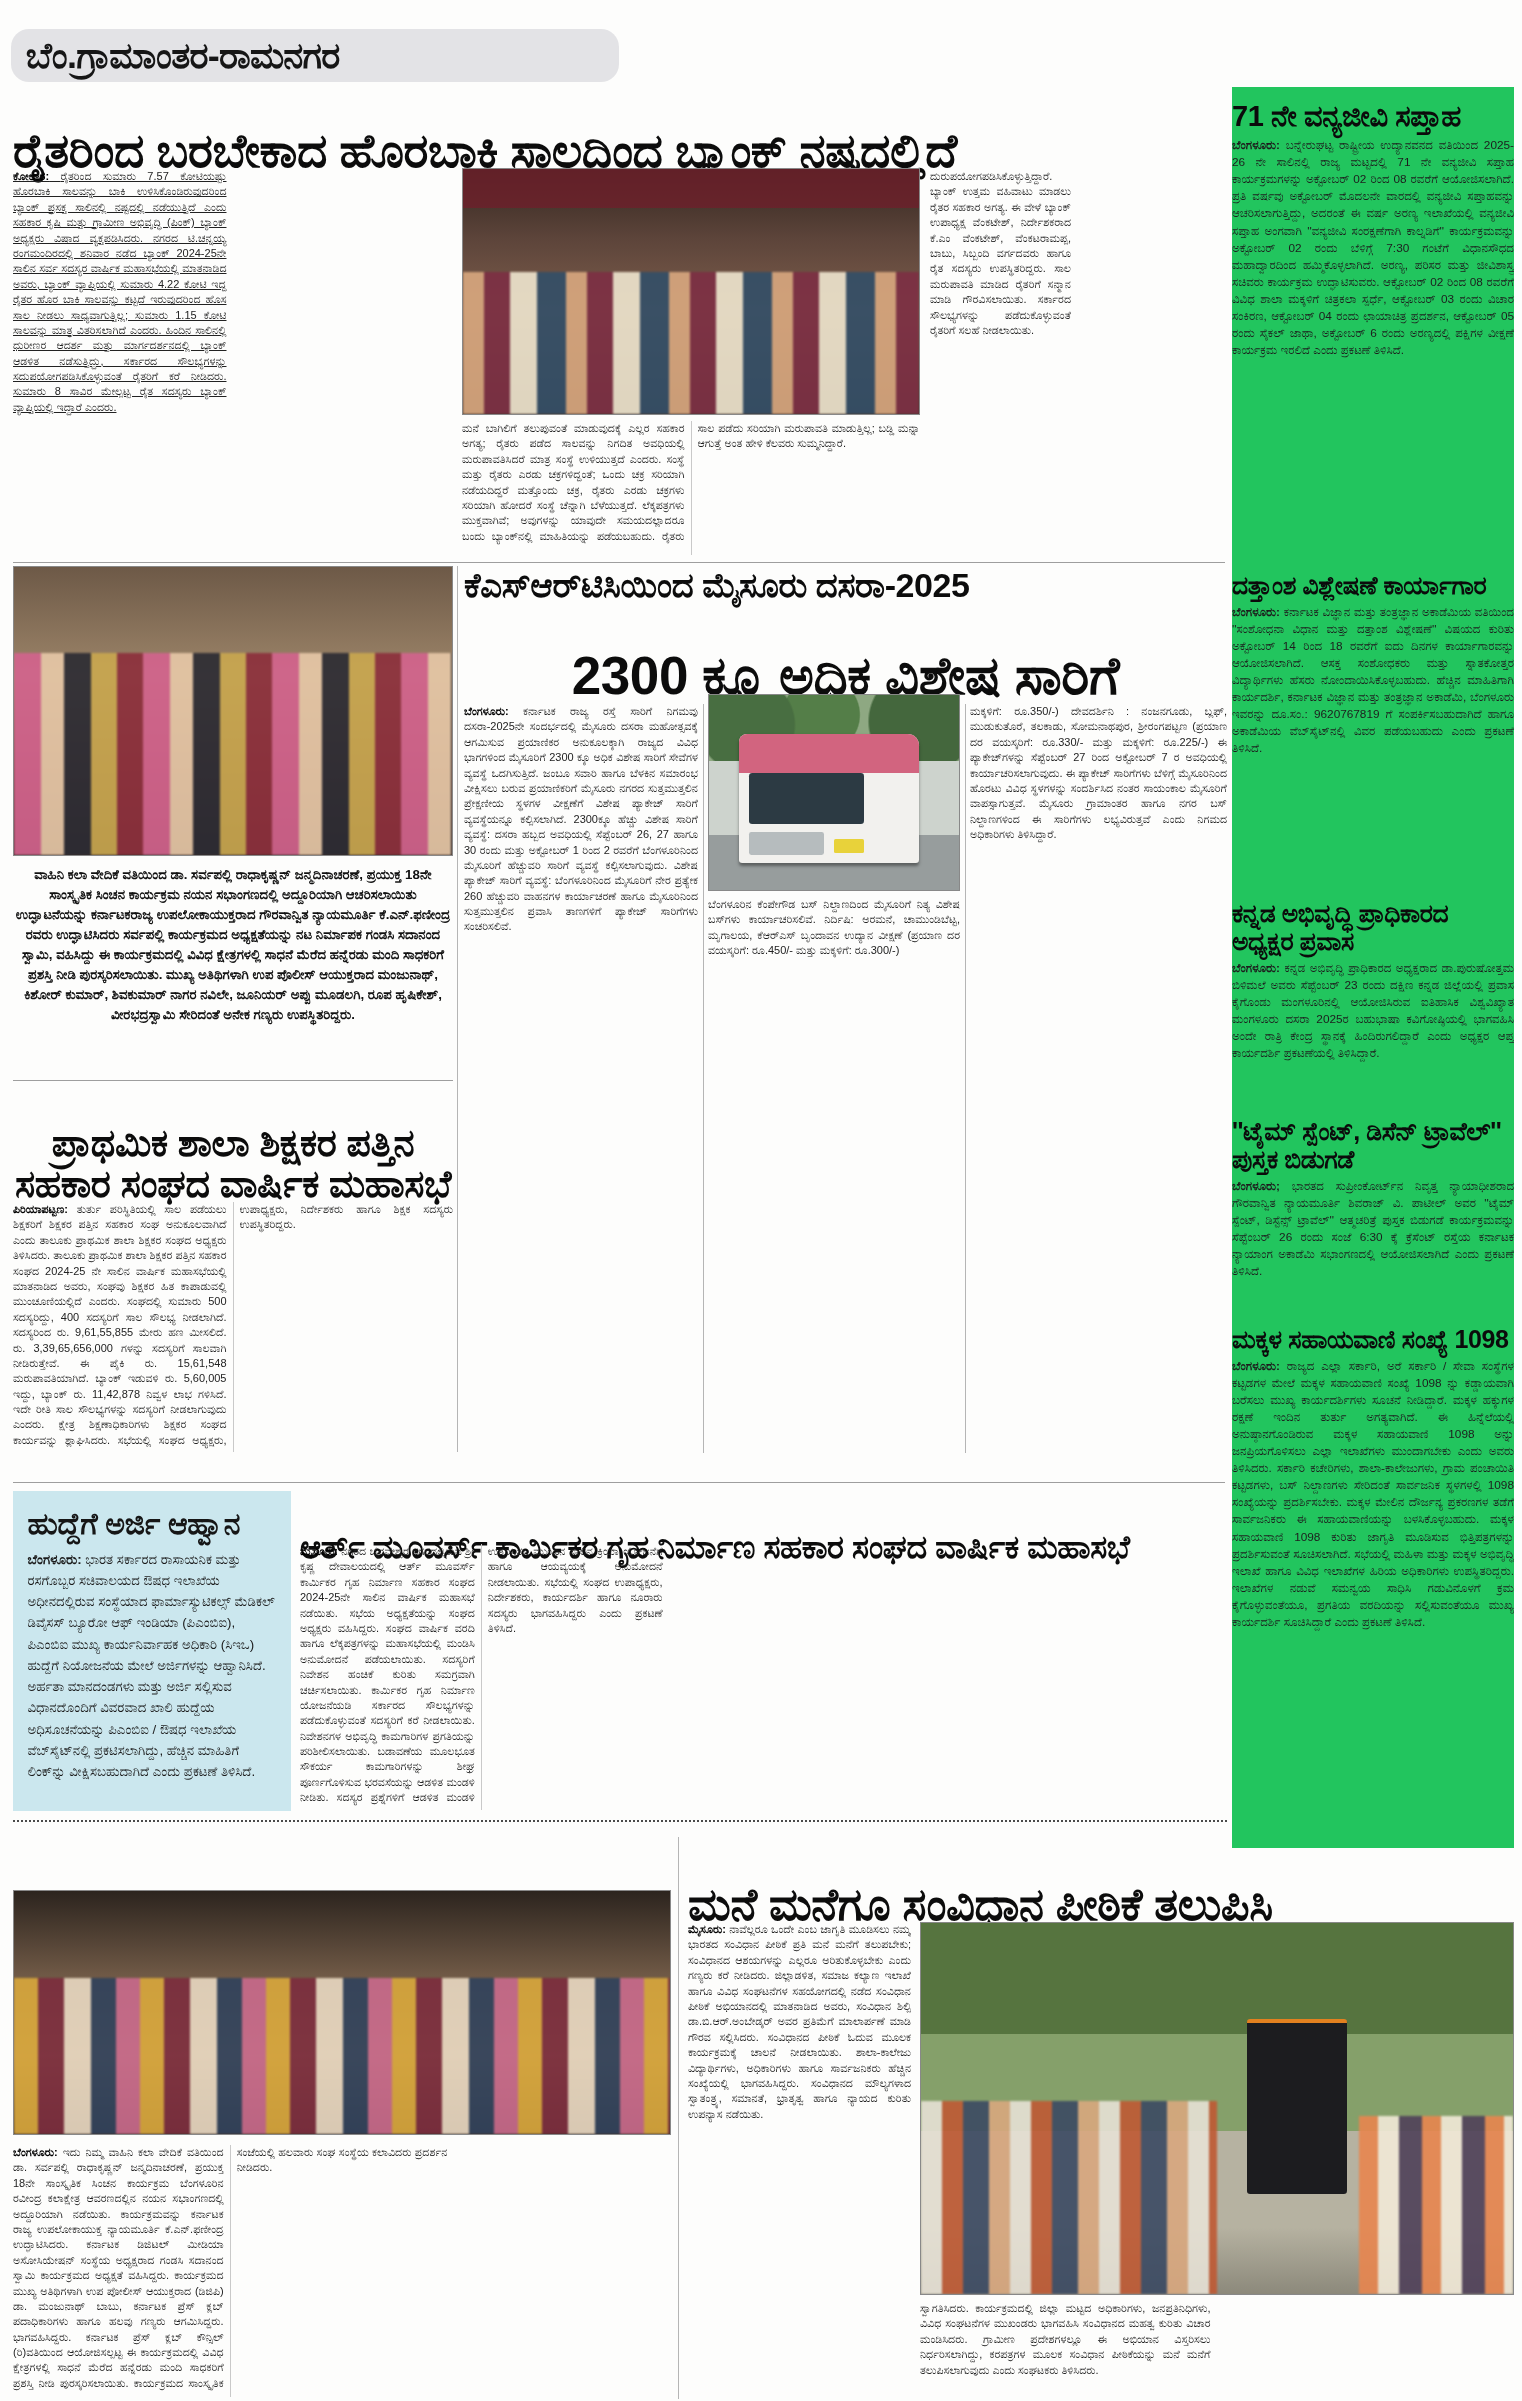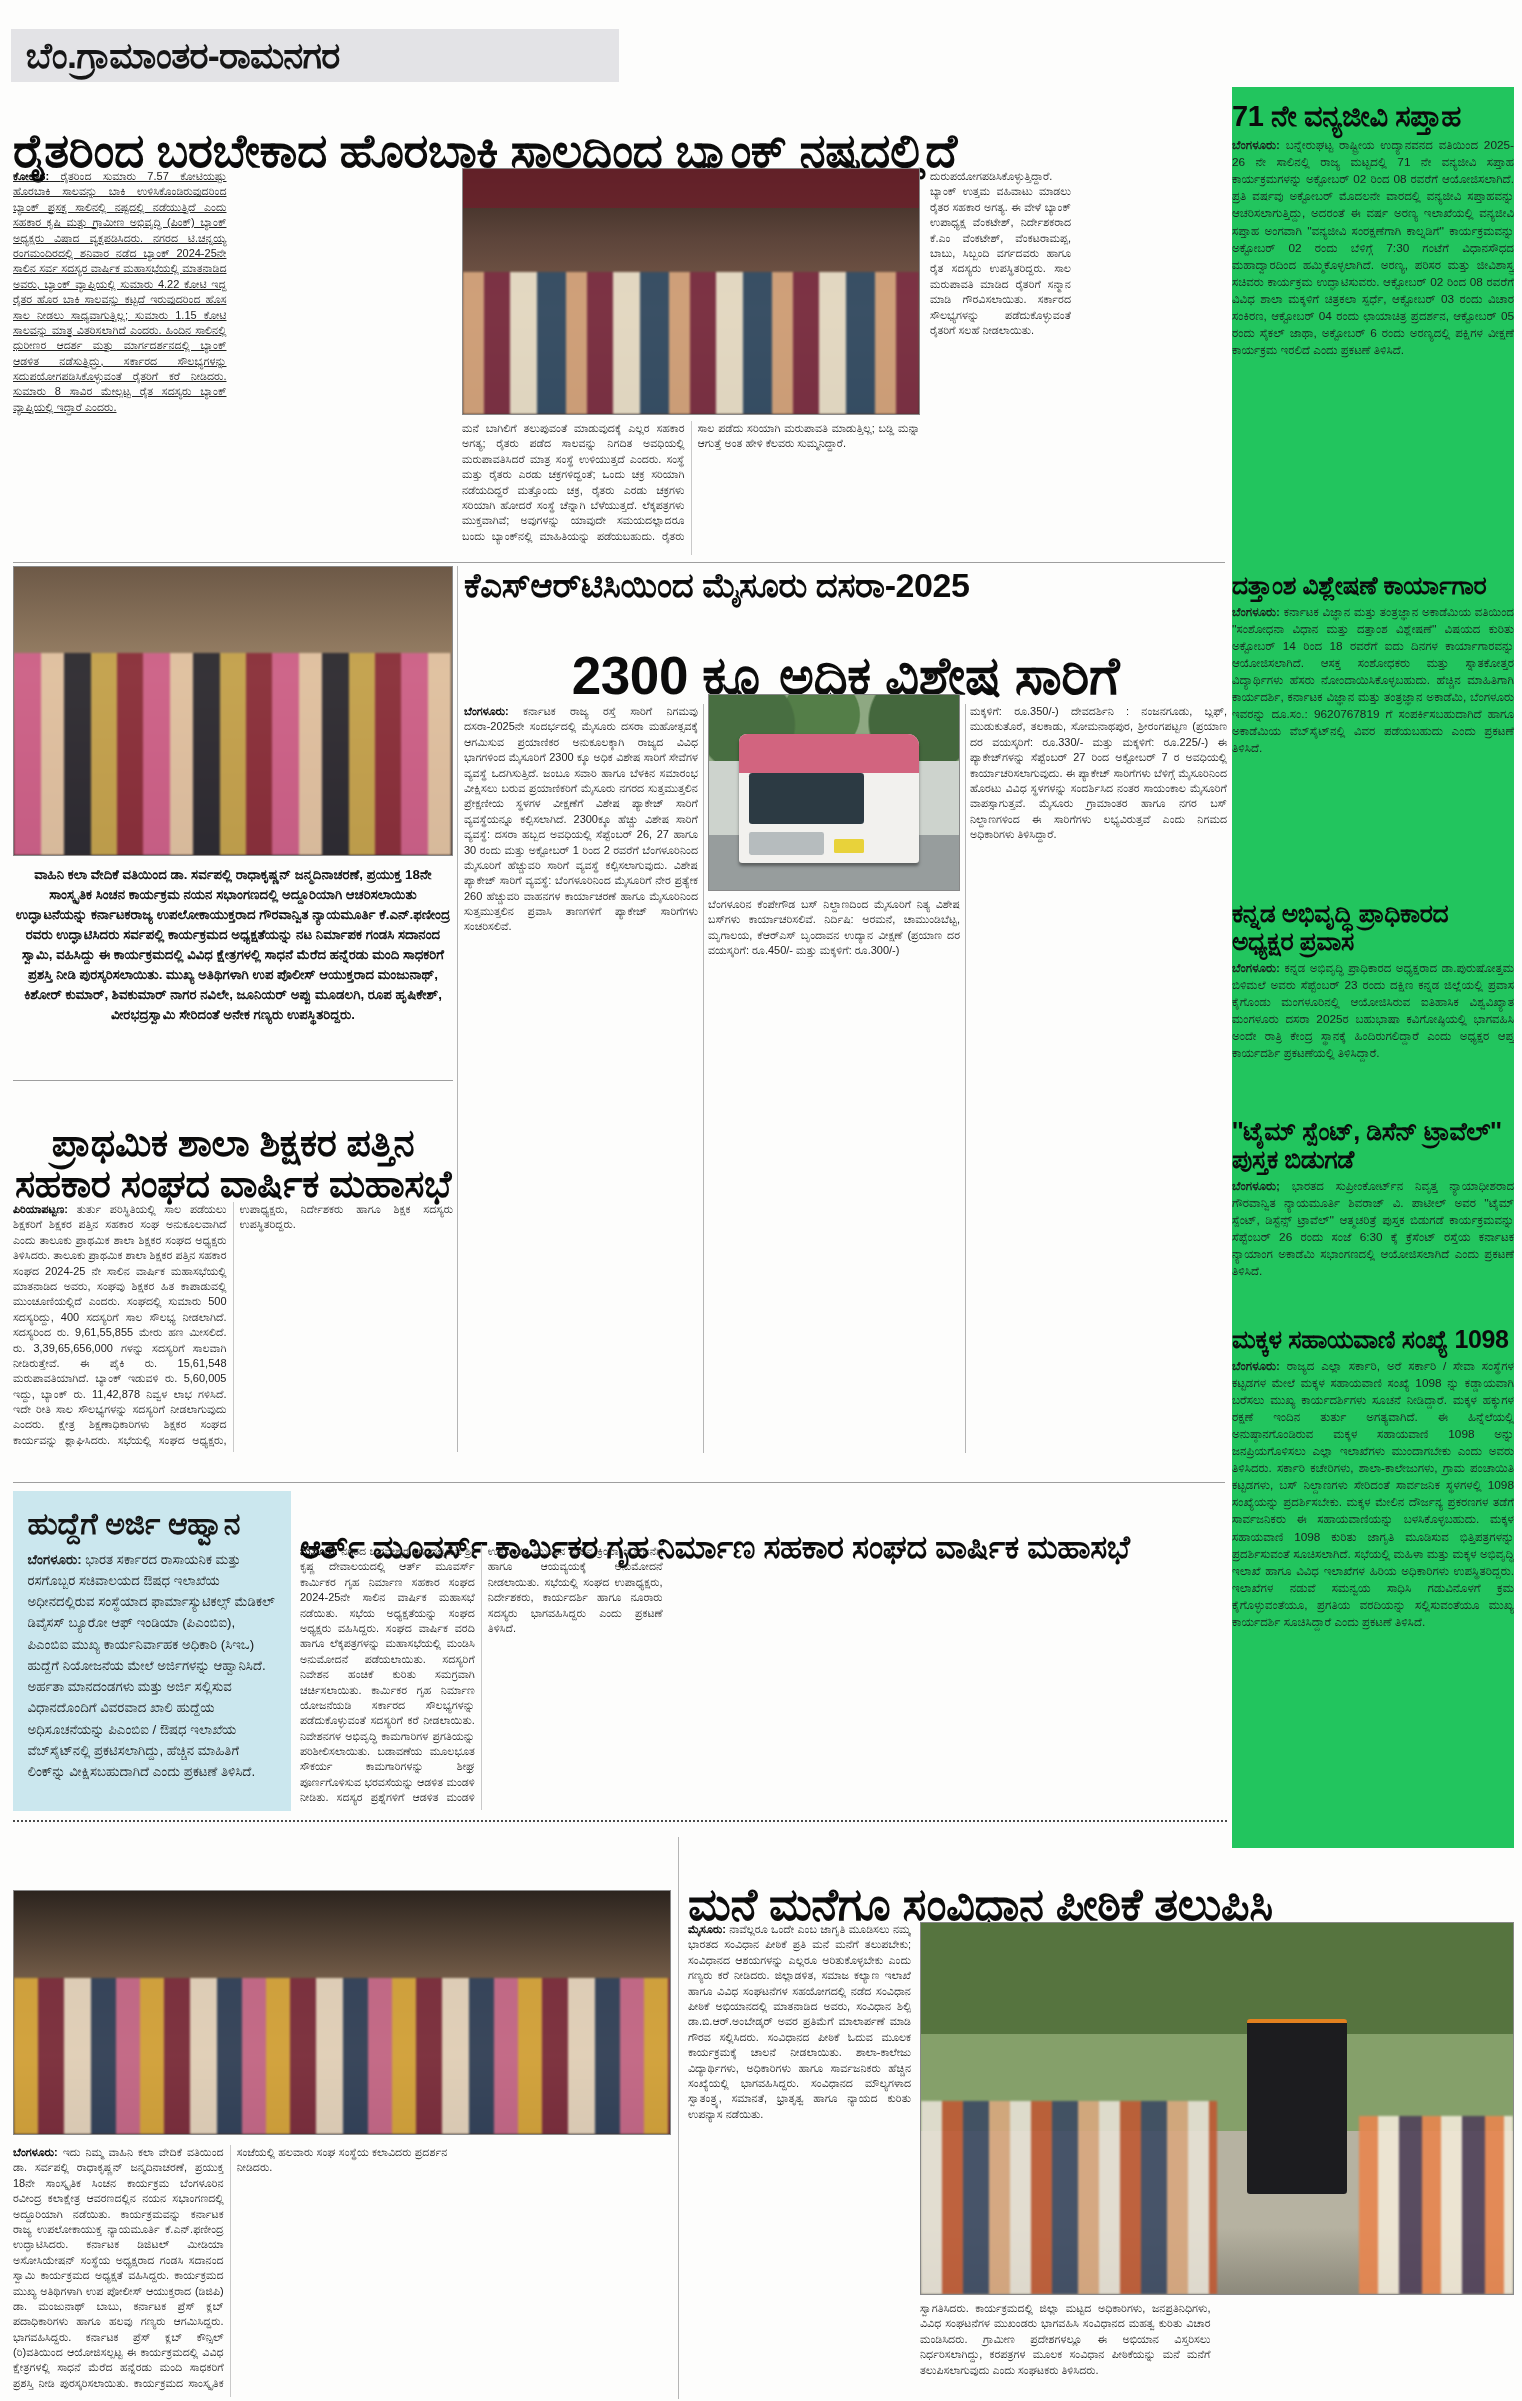--- a/index.html
+++ b/index.html
@@ -48,21 +48,21 @@
   .kicker{font-weight:bold;letter-spacing:-0.4px;color:#0c0c0c;}
   .jobbox{background:#cbe7ee;box-sizing:border-box;padding:16px 14.5px;}
   .job-head{font-size:30px;font-weight:bold;margin-bottom:6.5px;letter-spacing:-0.4px;}
   .job-body{font-size:13.3px;line-height:1.6;text-align:left;color:#1b1b1b;}
 </style>
 </head>
 <body>
 
 <div class="page">
 
-  <div class="abs section-banner" style="left:11.3px;top:29px;width:593px;height:53px;">
+  <div class="abs section-banner" style="left:11.3px;top:29px;width:593px;height:53px;border-radius:18px;">
     <span>ಬೆಂ.ಗ್ರಾಮಾಂತರ-ರಾಮನಗರ</span>
   </div>
 
 
   <div class="abs hl" style="left:13px;top:94px;width:1210px;font-size:47px;">ರೈತರಿಂದ ಬರಬೇಕಾದ ಹೊರಬಾಕಿ ಸಾಲದಿಂದ ಬ್ಯಾಂಕ್ ನಷ್ಟದಲ್ಲಿದೆ</div>
 
   <div class="abs body-txt" style="left:13px;top:169px;width:440px;height:386px;text-decoration:underline;">
     <div class="cols2"><b>ಕೋಲಾರ:</b>
       <span>ರೈತರಿಂದ ಸುಮಾರು 7.57 ಕೋಟಿಯಷ್ಟು ಹೊರಬಾಕಿ ಸಾಲವನ್ನು ಬಾಕಿ ಉಳಿಸಿಕೊಂಡಿರುವುದರಿಂದ ಬ್ಯಾಂಕ್ ಪ್ರಸಕ್ತ ಸಾಲಿನಲ್ಲಿ ನಷ್ಟದಲ್ಲಿ ನಡೆಯುತ್ತಿದೆ ಎಂದು ಸಹಕಾರ ಕೃಷಿ ಮತ್ತು ಗ್ರಾಮೀಣ ಅಭಿವೃದ್ಧಿ (ಪಿಂಕ್) ಬ್ಯಾಂಕ್ ಅಧ್ಯಕ್ಷರು ವಿಷಾದ ವ್ಯಕ್ತಪಡಿಸಿದರು. ನಗರದ ಟಿ.ಚನ್ನಯ್ಯ ರಂಗಮಂದಿರದಲ್ಲಿ ಶನಿವಾರ ನಡೆದ ಬ್ಯಾಂಕ್ 2024-25ನೇ ಸಾಲಿನ ಸರ್ವ ಸದಸ್ಯರ ವಾರ್ಷಿಕ ಮಹಾಸಭೆಯಲ್ಲಿ ಮಾತನಾಡಿದ ಅವರು, ಬ್ಯಾಂಕ್ ವ್ಯಾಪ್ತಿಯಲ್ಲಿ ಸುಮಾರು 4.22 ಕೋಟಿ ಇದ್ದ ರೈತರ ಹೊರ ಬಾಕಿ ಸಾಲವನ್ನು ಕಟ್ಟದೆ ಇರುವುದರಿಂದ ಹೊಸ ಸಾಲ ನೀಡಲು ಸಾಧ್ಯವಾಗುತ್ತಿಲ್ಲ; ಸುಮಾರು 1.15 ಕೋಟಿ ಸಾಲವನ್ನು ಮಾತ್ರ ವಿತರಿಸಲಾಗಿದೆ ಎಂದರು. ಹಿಂದಿನ ಸಾಲಿನಲ್ಲಿ ಧುರೀಣರ ಆದರ್ಶ ಮತ್ತು ಮಾರ್ಗದರ್ಶನದಲ್ಲಿ ಬ್ಯಾಂಕ್ ಆಡಳಿತ ನಡೆಸುತ್ತಿದ್ದು, ಸರ್ಕಾರದ ಸೌಲಭ್ಯಗಳನ್ನು ಸದುಪಯೋಗಪಡಿಸಿಕೊಳ್ಳುವಂತೆ ರೈತರಿಗೆ ಕರೆ ನೀಡಿದರು. ಸುಮಾರು 8 ಸಾವಿರ ಮೇಲ್ಪಟ್ಟ ರೈತ ಸದಸ್ಯರು ಬ್ಯಾಂಕ್ ವ್ಯಾಪ್ತಿಯಲ್ಲಿ ಇದ್ದಾರೆ ಎಂದರು.</span></div>
   </div>

